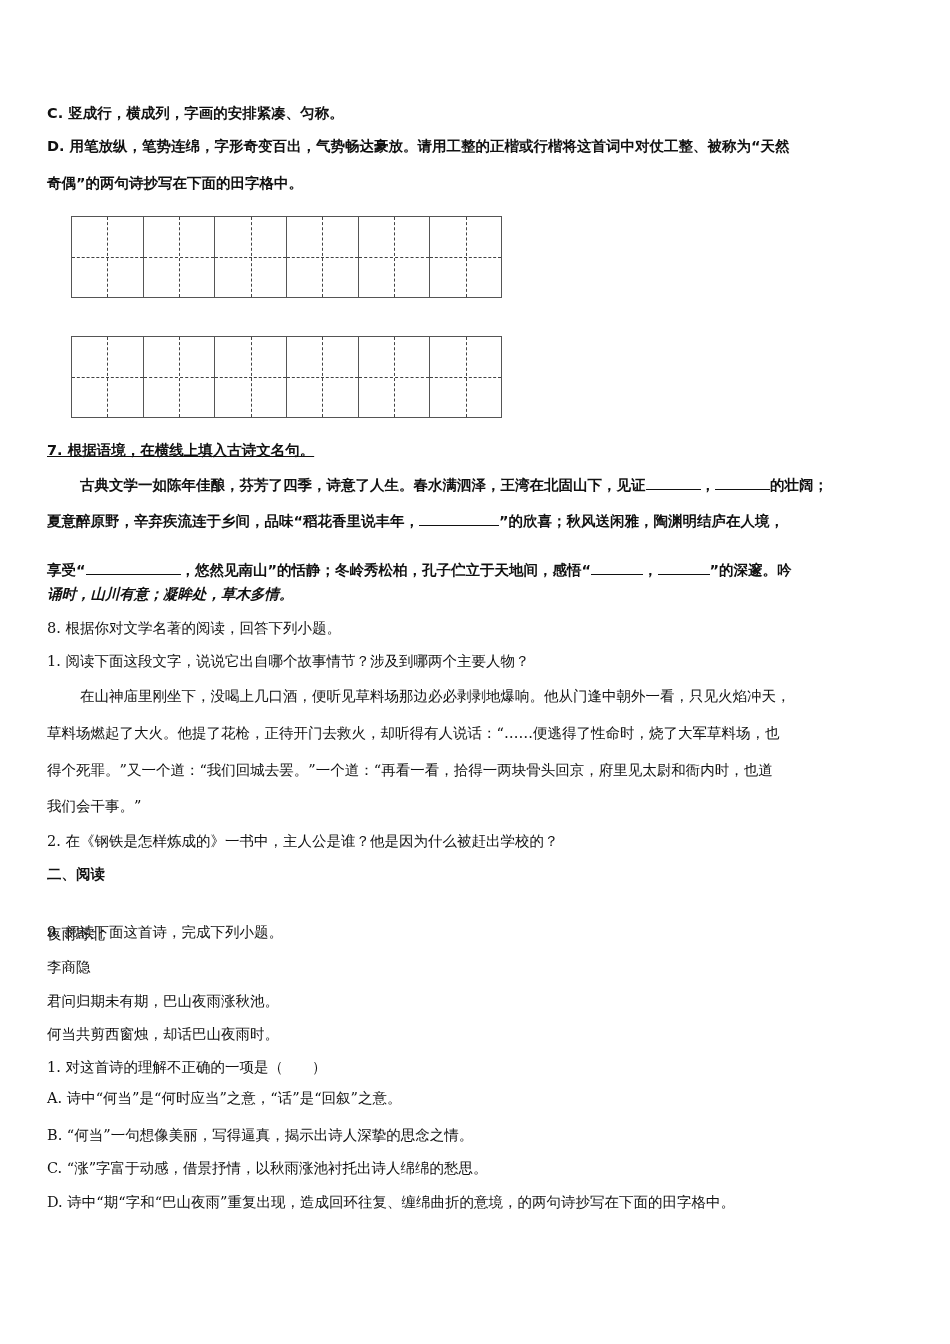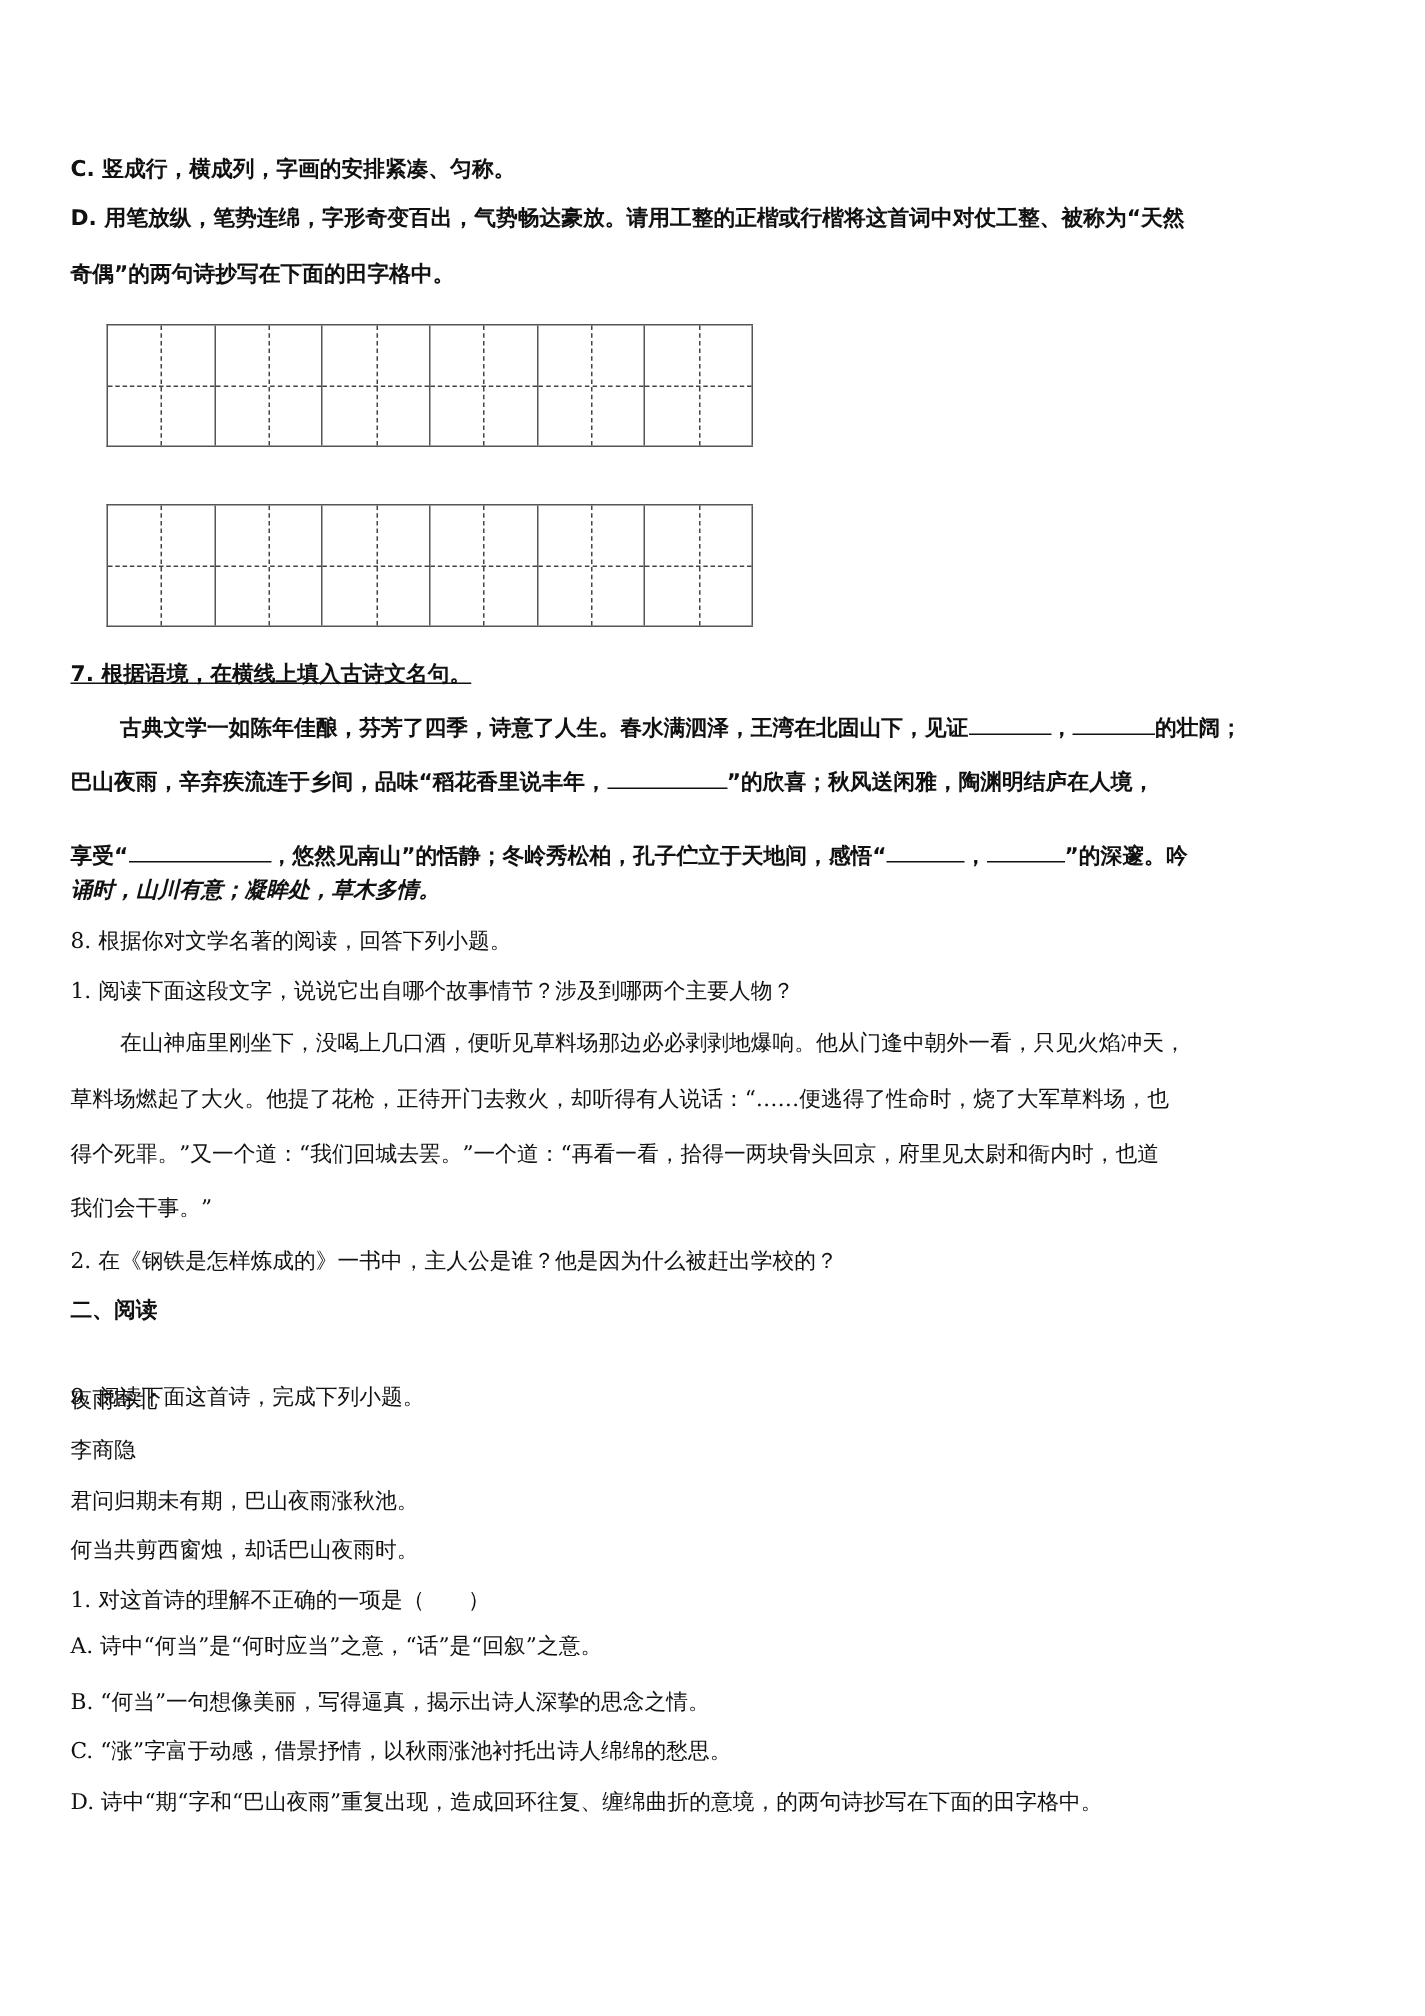--- a/index.html
+++ b/index.html
@@ -37,21 +37,21 @@
   <div class="cell"></div>
   <div class="cell"></div>
   <div class="cell"></div>
 </div>
 
 <div class="line bold" style="top:440px;text-decoration:underline;">7. 根据语境，在横线上填入古诗文名句。</div>
 <div class="line bold indent" style="top:475px;">
   <span>古典文学一如陈年佳酿，芬芳了四季，诗意了人生。春水满泗泽，王湾在北固山下，见证</span><span class="blank" style="width:55px"></span><span>，</span><span class="blank" style="width:55px"></span><span>的壮阔；</span>
 </div>
 <div class="line bold" style="top:511px;">
-  <span>巴山夜雨，辛弃疾流连于乡间，品味“稻花香里说丰年，</span><span class="blank" style="width:80px"></span><span>”的欣喜；秋风送闲雅，陶渊明结庐在人境，</span>
+  <span>夏意醉原野，辛弃疾流连于乡间，品味“稻花香里说丰年，</span><span class="blank" style="width:80px"></span><span>”的欣喜；秋风送闲雅，陶渊明结庐在人境，</span>
 </div>
 <div class="line bold" style="top:548px;margin-top:12px;">
   <span>享受“</span><span class="blank" style="width:95px"></span><span>，悠然见南山”的恬静；冬岭秀松柏，孔子伫立于天地间，感悟“</span><span class="blank" style="width:52px"></span><span>，</span><span class="blank" style="width:52px"></span><span>”的深邃。吟</span>
 </div>
 <div class="line bold" style="top:584px;font-style:italic;">诵时，山川有意；凝眸处，草木多情。</div>
 
 <div class="line" style="top:618px;">8. 根据你对文学名著的阅读，回答下列小题。</div>
 <div class="line" style="top:651px;">1. 阅读下面这段文字，说说它出自哪个故事情节？涉及到哪两个主要人物？</div>
 <div class="line indent" style="top:686px;">在山神庙里刚坐下，没喝上几口酒，便听见草料场那边必必剥剥地爆响。他从门逢中朝外一看，只见火焰冲天，</div>
 <div class="line" style="top:723px;">草料场燃起了大火。他提了花枪，正待开门去救火，却听得有人说话：“……便逃得了性命时，烧了大军草料场，也</div>

